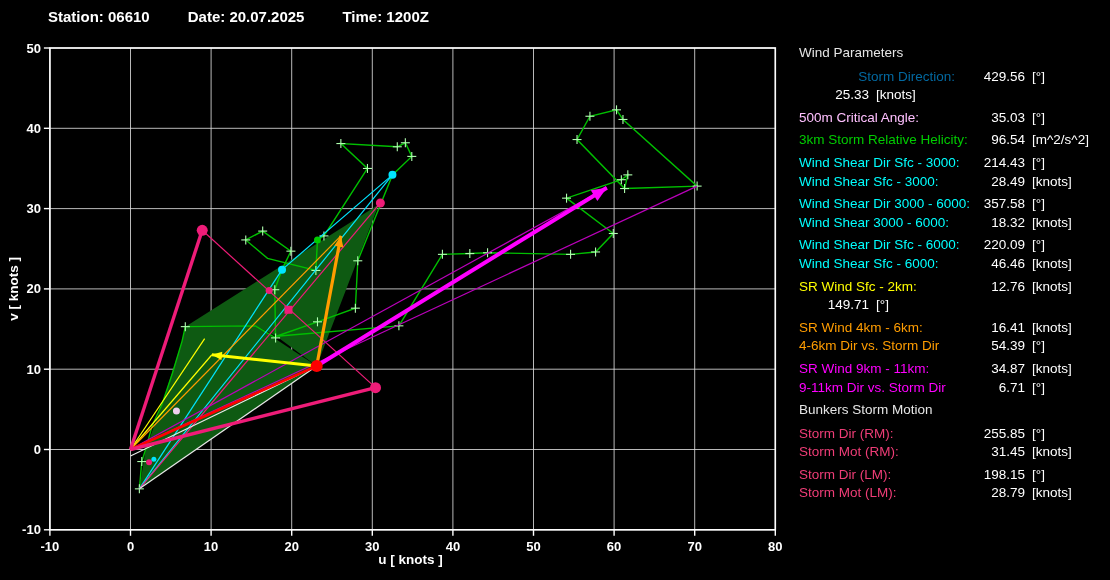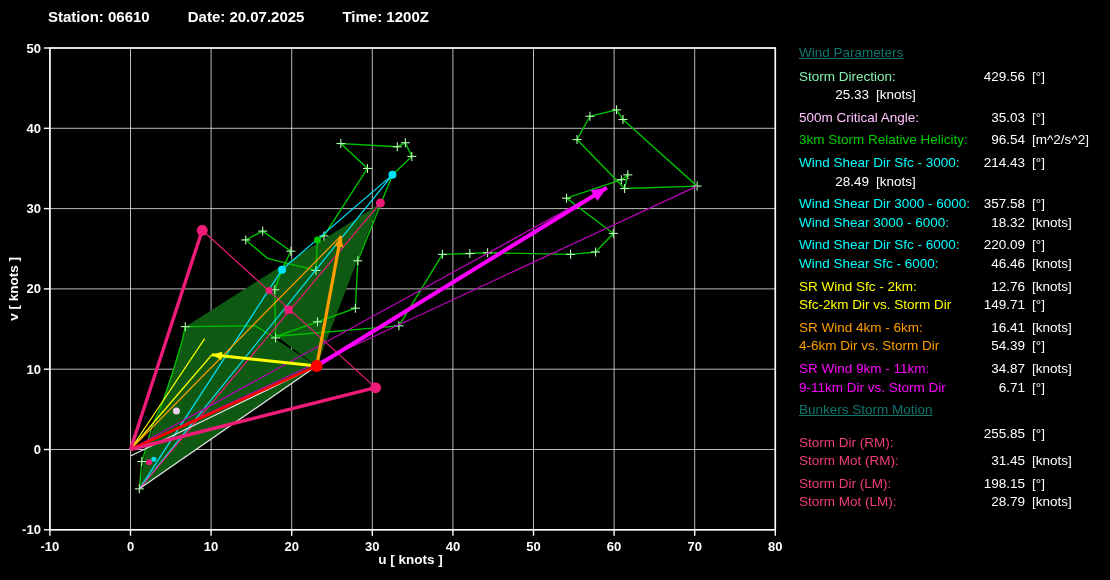--- a/index.html
+++ b/index.html
@@ -2,21 +2,21 @@
 <html><head>
 <meta charset="utf-8">
 <style>
   html,body{margin:0;padding:0;background:#000;}
   #stage{position:relative;width:1110px;height:580px;background:#000;overflow:hidden;
          font-family:"Liberation Sans", sans-serif;}
   #title-bar{position:absolute;left:48px;top:8px;display:flex;gap:38px;
              color:#fff;font-size:15px;font-weight:700;white-space:nowrap;}
   #chart{position:absolute;left:0;top:0;width:1110px;height:580px;}
   #panel{position:absolute;left:799px;top:44px;width:308px;font-size:13.5px;line-height:18.6px;}
-  .p-header{color:#0f766e;text-decoration:underline;margin-bottom:5px;white-space:nowrap;}
+  .p-header{color:#e5e5e5;margin-bottom:5px;white-space:nowrap;}
   .p-section + .p-section{margin-top:2px;}
   .p-group{margin-bottom:4px;}
   .p-row{display:flex;white-space:nowrap;}
   .p-label{width:156px;flex:none;white-space:nowrap;}
   .p-value{width:70px;flex:none;text-align:right;color:#fff;}
   .p-unit{width:82px;flex:none;padding-left:7px;color:#fff;}
   svg text{font-family:"Liberation Sans", sans-serif;}
 </style>
 </head>
 <body>
@@ -197,21 +197,21 @@
           <text x="40.89999999999999" y="52.50000000000006" text-anchor="end">50</text>
         </g>
         <text x="410.6" y="563.8" text-anchor="middle" font-size="13.5" font-weight="700" fill="#ffffff">u  [ knots ]</text>
         <text x="18" y="288.9" text-anchor="middle" font-size="13.5" font-weight="700" fill="#ffffff" transform="rotate(-90 18 288.9)">v  [ knots ]</text>
       </svg></div>
   <div id="panel">
       <div class="p-section">
         <div class="p-header">Wind Parameters</div>
         <div class="p-group">
           <div class="p-row">
-            <span class="p-label" style="color: #86efac;">Storm Direction:</span>
+            <span class="p-label" style="color: #0369a1; text-align: right;">Storm Direction:</span>
             <span class="p-value">429.56</span>
             <span class="p-unit">[°]</span>
           </div>
           <div class="p-row">
             <span class="p-value">25.33</span>
             <span class="p-unit">[knots]</span>
           </div>
         </div>
         <div class="p-group">
           <div class="p-row">
@@ -227,20 +227,21 @@
             <span class="p-unit">[m^2/s^2]</span>
           </div>
         </div>
         <div class="p-group">
           <div class="p-row">
             <span class="p-label" style="color: rgb(0, 255, 255);">Wind Shear Dir Sfc - 3000:</span>
             <span class="p-value">214.43</span>
             <span class="p-unit">[°]</span>
           </div>
           <div class="p-row">
+            <span class="p-label" style="color: rgb(0, 255, 255);">Wind Shear Sfc - 3000:</span>
             <span class="p-value">28.49</span>
             <span class="p-unit">[knots]</span>
           </div>
         </div>
         <div class="p-group">
           <div class="p-row">
             <span class="p-label" style="color: rgb(0, 255, 255);">Wind Shear Dir 3000 - 6000:</span>
             <span class="p-value">357.58</span>
             <span class="p-unit">[°]</span>
           </div>
@@ -262,21 +263,20 @@
             <span class="p-unit">[knots]</span>
           </div>
         </div>
         <div class="p-group">
           <div class="p-row">
             <span class="p-label" style="color: rgb(255, 255, 0);">SR Wind Sfc - 2km:</span>
             <span class="p-value">12.76</span>
             <span class="p-unit">[knots]</span>
           </div>
           <div class="p-row">
-            <span class="p-label" style="color: rgb(255, 255, 0);">Sfc-2km Dir vs. Storm Dir</span>
             <span class="p-value">149.71</span>
             <span class="p-unit">[°]</span>
           </div>
         </div>
         <div class="p-group">
           <div class="p-row">
             <span class="p-label" style="color: rgb(255, 157, 0);">SR Wind 4km - 6km:</span>
             <span class="p-value">16.41</span>
             <span class="p-unit">[knots]</span>
           </div>
@@ -296,21 +296,21 @@
             <span class="p-label" style="color: rgb(255, 0, 255);">9-11km Dir vs. Storm Dir</span>
             <span class="p-value">6.71</span>
             <span class="p-unit">[°]</span>
           </div>
         </div>
       </div>
       <div class="p-section">
         <div class="p-header">Bunkers Storm Motion</div>
         <div class="p-group">
           <div class="p-row">
-            <span class="p-label" style="color: rgb(239, 61, 119); margin-top: 9px;">Storm Dir (RM):</span>
+            <span class="p-label" style="color: rgb(239, 61, 119);">Storm Dir (RM):</span>
             <span class="p-value">255.85</span>
             <span class="p-unit">[°]</span>
           </div>
           <div class="p-row">
             <span class="p-label" style="color: rgb(239, 61, 119);">Storm Mot (RM):</span>
             <span class="p-value">31.45</span>
             <span class="p-unit">[knots]</span>
           </div>
         </div>
         <div class="p-group">

